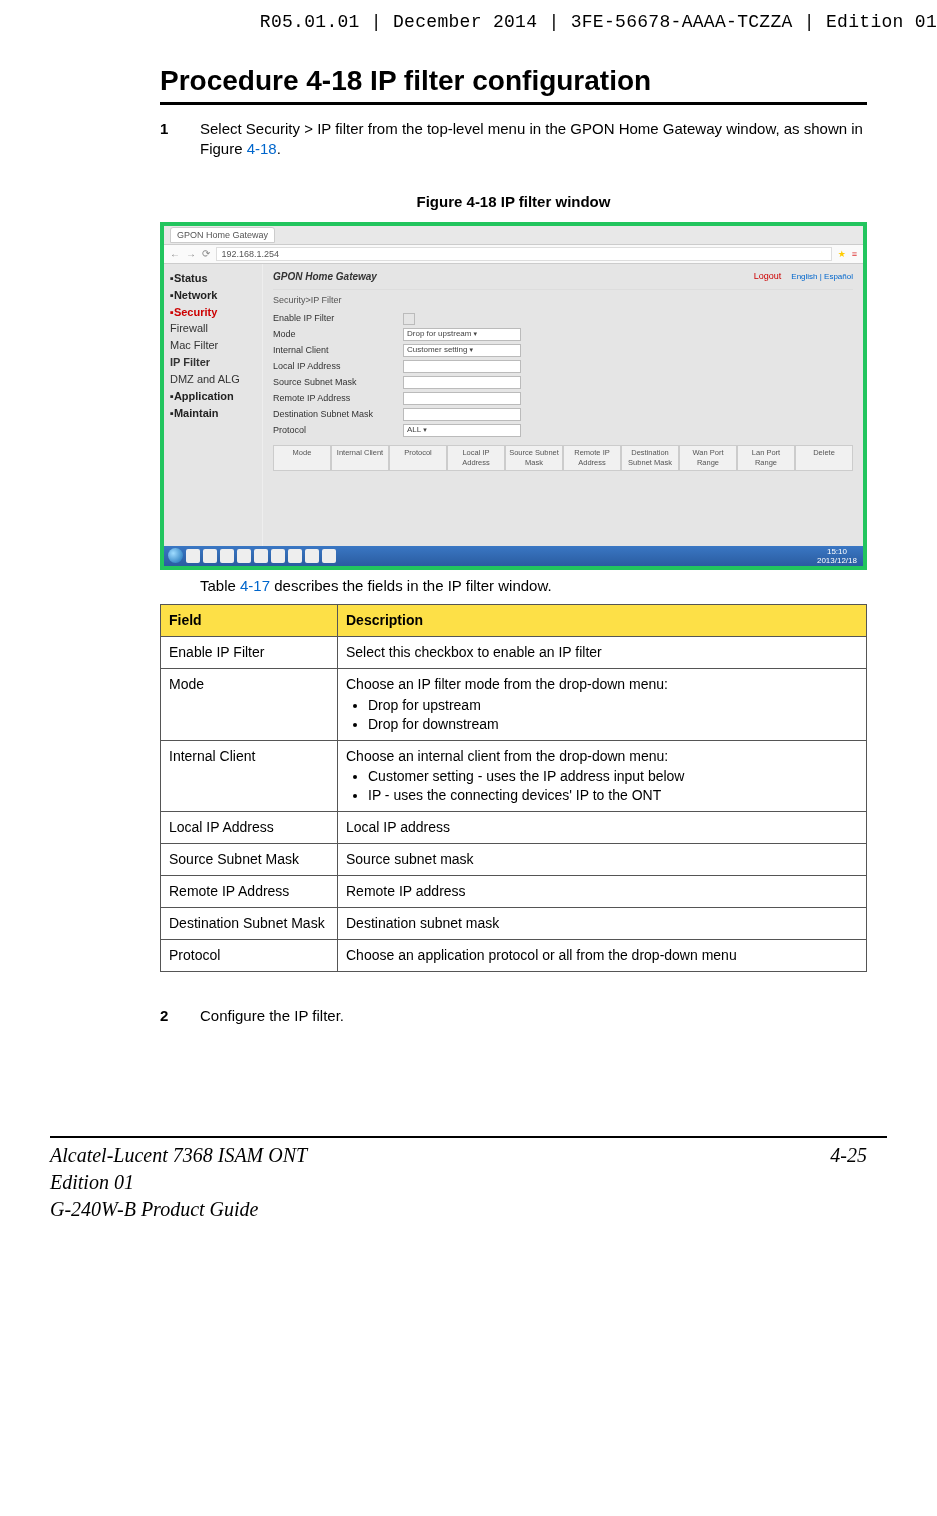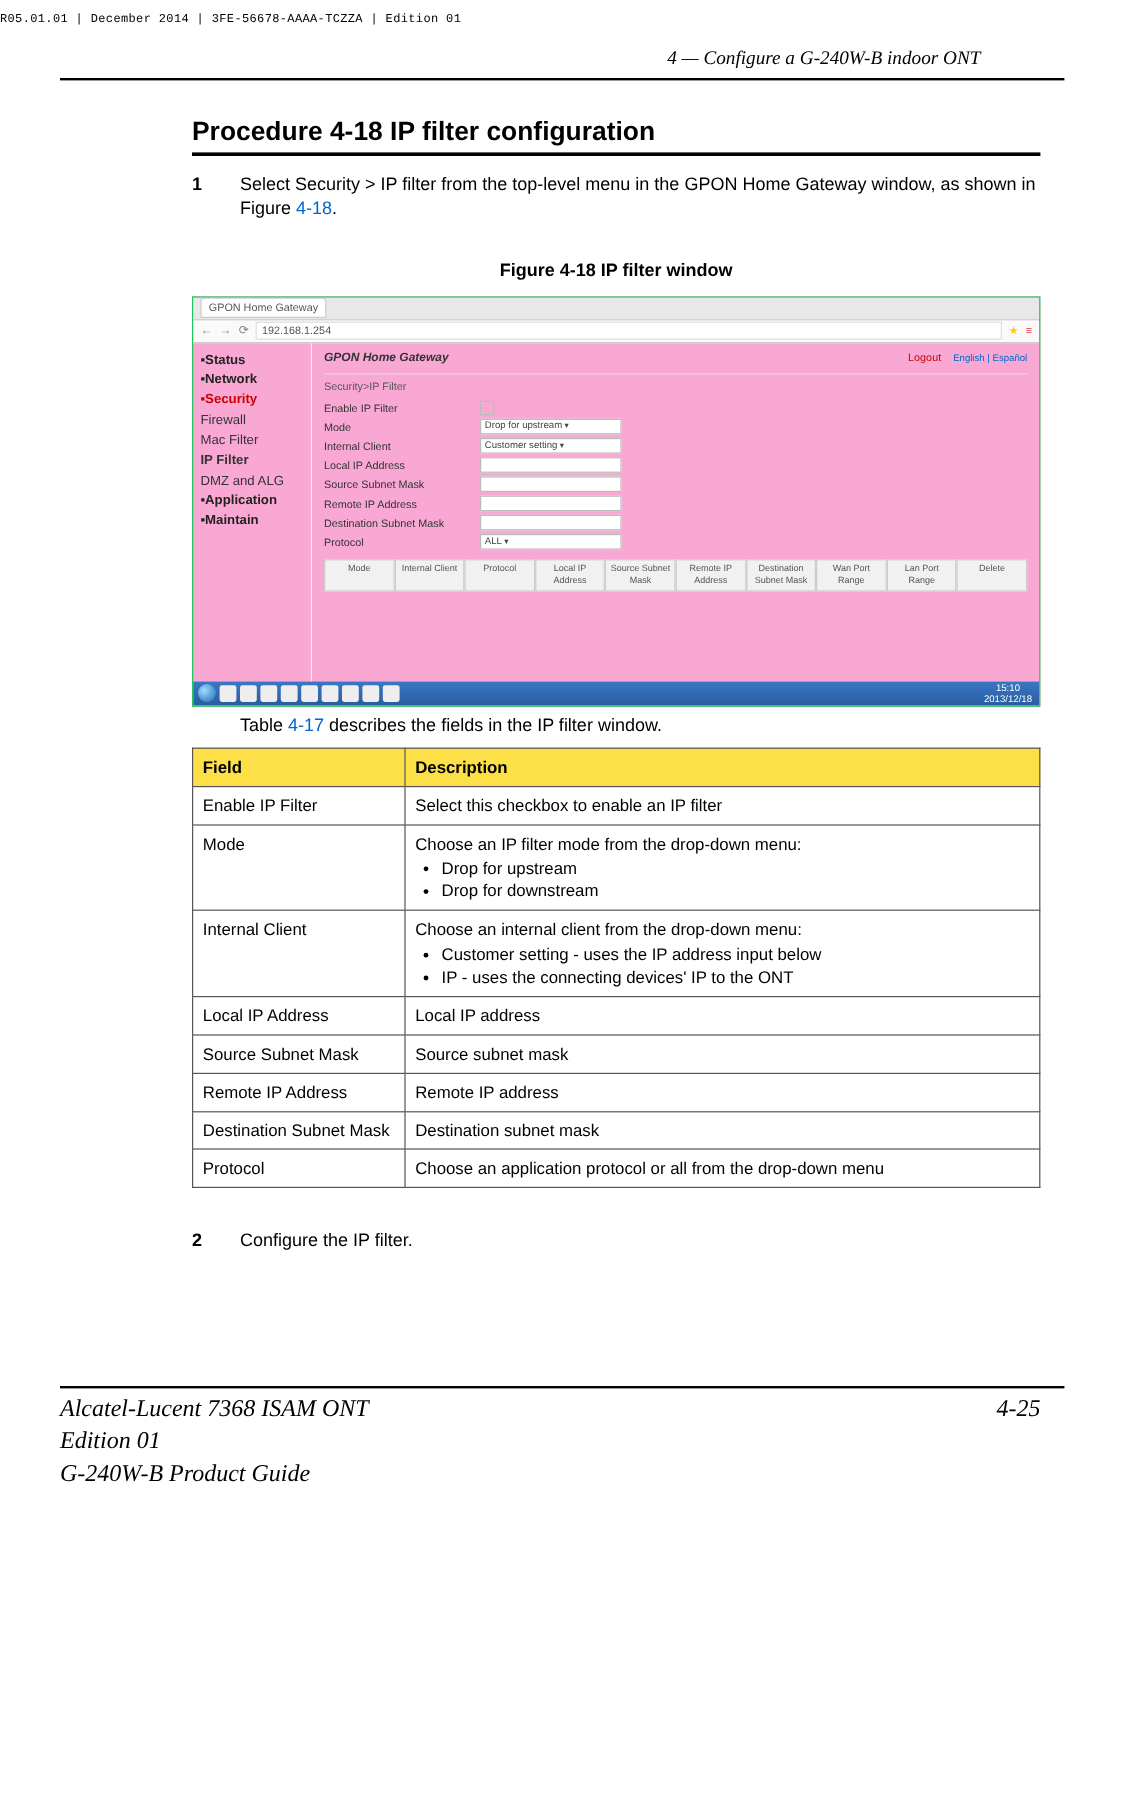--- a/index.html
+++ b/index.html
@@ -12,40 +12,40 @@
     background: #fff;
     font-size: 15px;
     line-height: 1.35;
   }
   .page {
     width: 937px;
     padding: 0;
     box-sizing: border-box;
   }
   .top-bar {
-    text-align: left;
+    text-align: right;
     font-family: "Courier New", monospace;
-    font-size: 10px;
+    font-size: 18px;
     padding-top: 10px;
     letter-spacing: 0.3px;
   }
   .running-head {
     text-align: right;
     font-style: italic;
     font-family: Georgia, "Times New Roman", serif;
     font-size: 16px;
     padding: 14px 70px 6px 0;
     border-bottom: 2.5px solid #000;
     margin: 0 50px;
   }
   .content {
     margin: 0 70px 0 160px;
   }
   h1.proc {
-    font-size: 22px;
+    font-size: 28px;
     font-weight: bold;
     margin: 28px 0 4px 0;
     padding-bottom: 2px;
     border-bottom: 3px solid #000;
     font-family: "Segoe UI", Verdana, sans-serif;
   }
   .step {
     display: flex;
     margin-top: 14px;
   }
@@ -60,26 +60,26 @@
   .xref {
     color: #0066cc;
   }
   .fig-caption, .tbl-caption {
     text-align: center;
     font-weight: bold;
     margin: 32px 0 10px 0;
     font-size: 15px;
   }
   .fig-box {
-    border: 1px solid #22c55e;
+    border: 4px solid #22c55e;
     height: 340px;
     position: relative;
     font-size: 9px;
     color: #555;
-    background: #f9a8d4;
+    background: #e5e5e5;
     margin-bottom: 6px;
     overflow: hidden;
   }
   .fig-chrome {
     display:flex; align-items:center; gap:4px;
     background:#e8e8e8; border-bottom:1px solid #ccc;
     height:18px; padding:0 6px; font-size:9px;
   }
   .fig-chrome .title { flex:0 0 auto; background:#fff; border:1px solid #ccc; border-radius:3px 3px 0 0; padding:1px 6px;}
   .fig-url {
@@ -167,21 +167,20 @@
     font-size: 20px;
   }
   .footer .left { font-style: italic; }
   .footer .right { font-style: italic; }
 </style>
 </head>
 <body>
 
 <div class="page">
   <div class="top-bar">R05.01.01 | December 2014 | 3FE-56678-AAAA-TCZZA | Edition 01</div>
-  <div class="running-head">4 —  Configure a G-240W-B indoor ONT</div>
 
   <div class="content">
     <h1 class="proc">Procedure 4-18  IP filter configuration</h1>
 
     <div class="step">
       <div class="step-num">1</div>
       <div class="step-body">
         <span>Select Security &gt; IP filter from the top-level menu in the GPON Home Gateway window, as shown in Figure </span><span class="xref">4-18</span><span>.</span>
       </div>
     </div>

